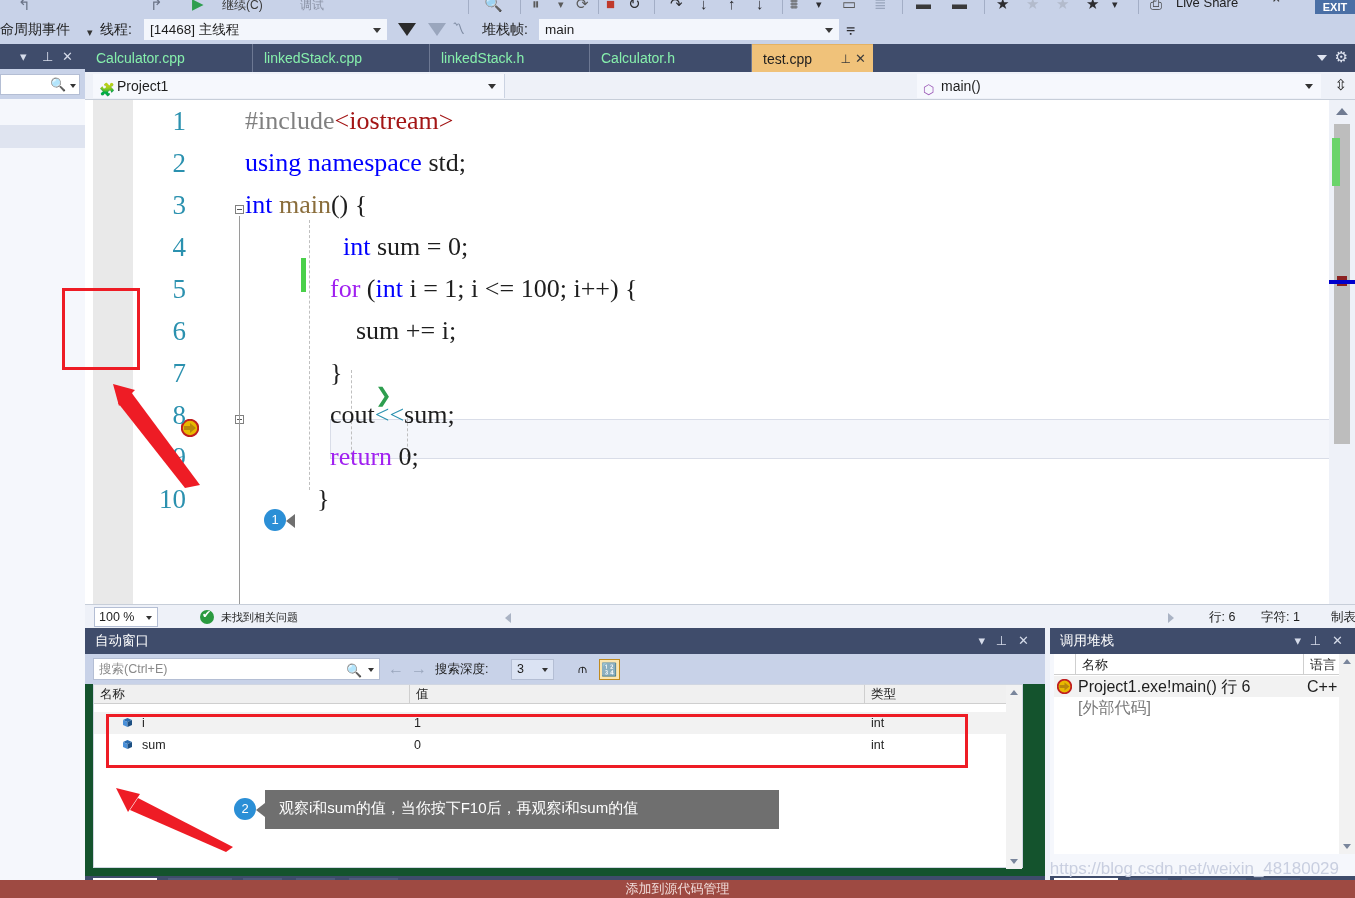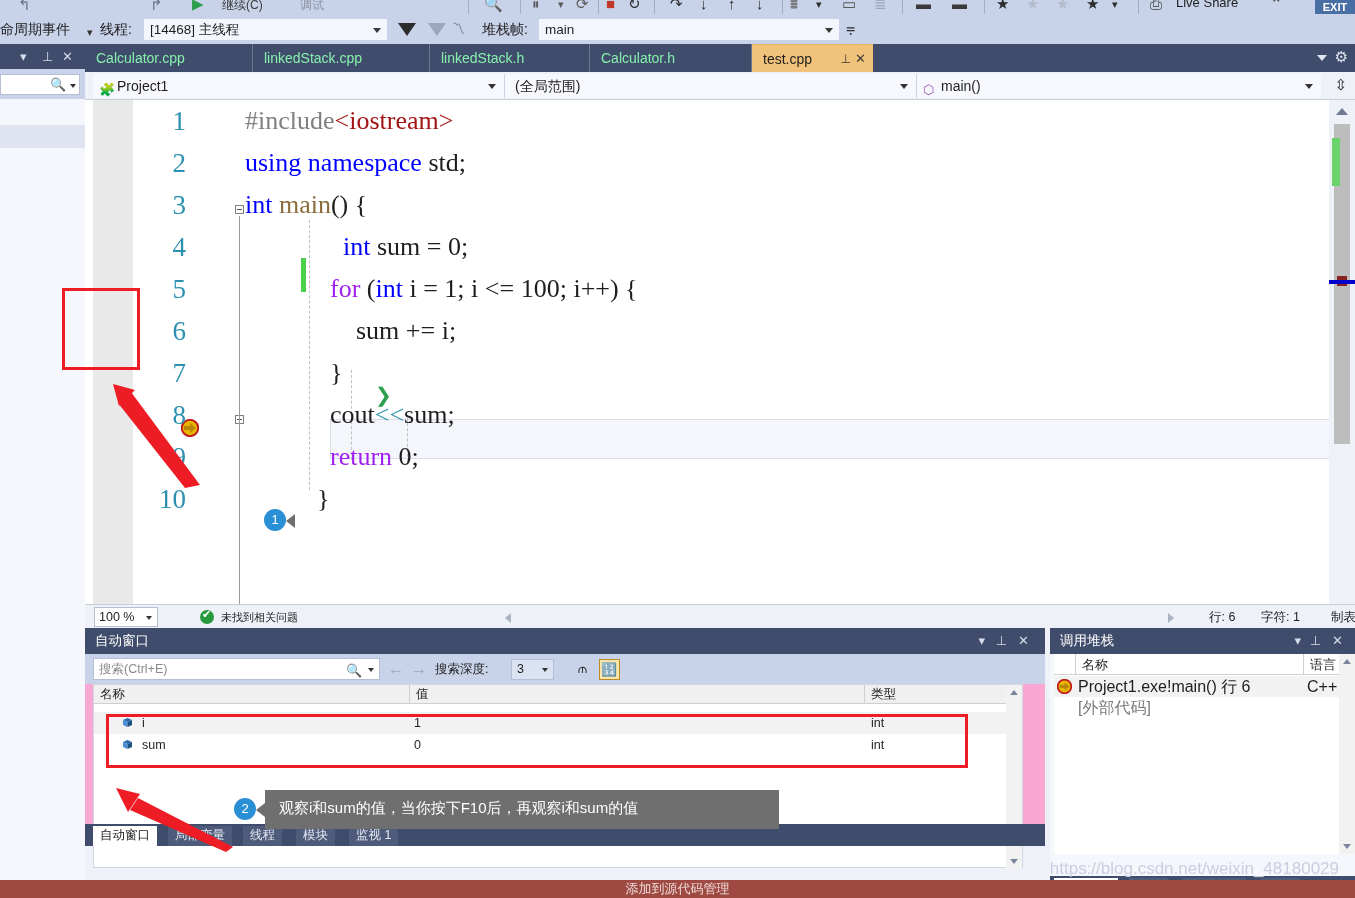--- a/index.html
+++ b/index.html
@@ -258,22 +258,22 @@
     border-top:5px solid transparent; border-bottom:5px solid transparent;
     border-left:6px solid #aab3c4;
   }
   .stat-item {
     position:absolute; top:0; font-size:12.5px; color:#1e1e1e; line-height:24px;
     white-space:nowrap;
   }
 
   
   .autos-panel {
-    position:absolute; left:85px; top:628px; width:960px; height:218px;
-    background:#f9a8d4;
+    position:absolute; left:85px; top:628px; width:960px; height:270px;
+    background:#14532d;
   }
   .panel-title {
     position:absolute; left:0; top:0; width:100%; height:26px; background:#3f4c6b;
   }
   .panel-title-text {
     position:absolute; left:10px; top:0; font-size:13.5px; color:#ffffff; line-height:26px;
   }
   .pt-btn { position:absolute; top:0; color:#d6dcea; font-size:13px; line-height:26px; }
   .autos-toolbar {
     position:absolute; left:0; top:26px; width:960px; height:30px; background:#c8d2e8;
@@ -532,24 +532,20 @@
         <span class="tsr-gear">⚙</span>
       </div>
     </div>
 
     <div class="navbar">
       <div class="nav-combo" style="left:8px;width:412px;">
         <span class="nav-icon">🧩</span>
         <span class="nav-text">Project1</span>
         <span class="ncaret"></span>
       </div>
-      <div class="nav-combo" style="left:420px;width:412px;">
-        <span style="position:absolute;left:10px;top:0;">(全局范围)</span>
-        <span class="ncaret"></span>
-      </div>
       <div class="nav-combo" style="left:832px;width:404px;border-right:none;">
         <span class="nav-icon" style="color:#9b59b6;">⬡</span>
         <span class="nav-text">main()</span>
         <span class="ncaret"></span>
       </div>
       <span class="nav-split" style="right:8px;">⇳</span>
     </div>
 
     <div class="code-area">
       <div class="gutter"></div>

